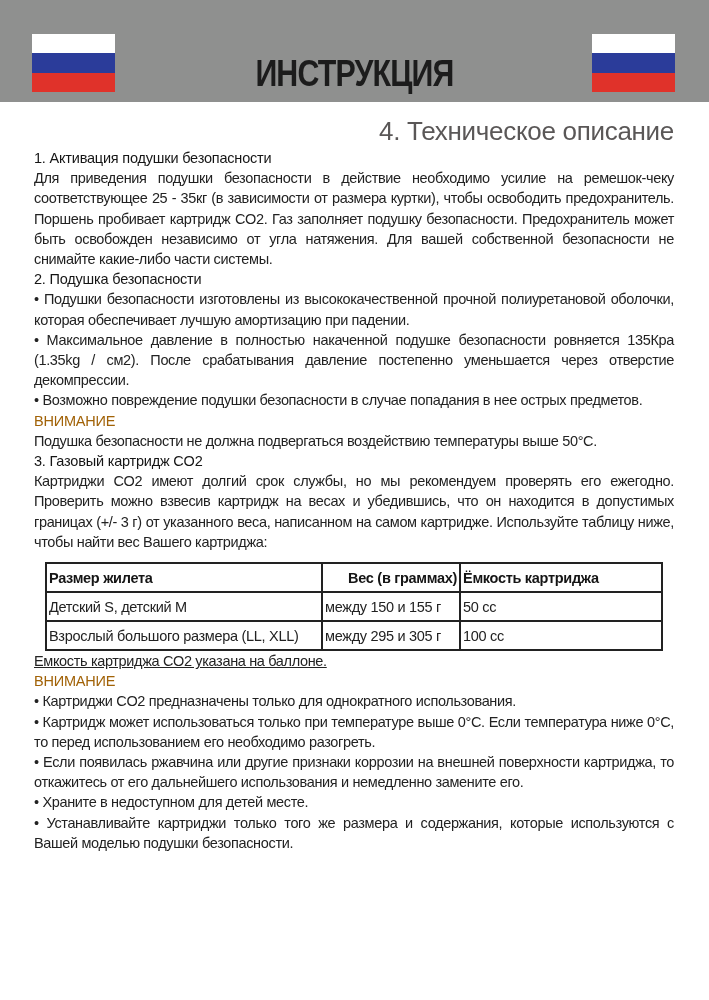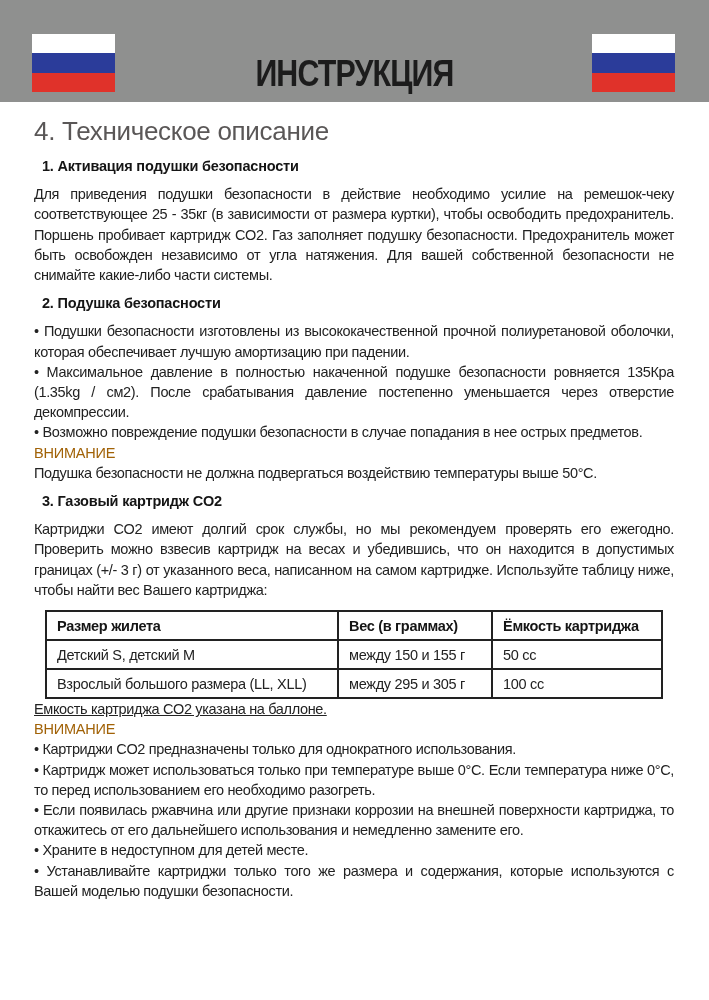--- a/index.html
+++ b/index.html
@@ -20,41 +20,42 @@
   .header-title {
     position: absolute; left: 0; width: 709px; top: 52px; text-align: center;
     font-family: "Liberation Sans", sans-serif; font-weight: bold; font-size: 37px;
     color: #1c1c1c; letter-spacing: -1px; transform: scaleX(0.82); transform-origin: center;
     line-height: 44px;
   }
   .content { position: absolute; left: 34px; top: 114px; width: 640px; }
   .page-title {
     font-size: 26px; color: #5a5757; font-weight: normal; margin: 0; line-height: 34px;
     letter-spacing: -0.3px;
+    text-align: right;
   }
   .section-title {
-    font-size: 14.5px; font-weight: bold; margin: 8px; line-height: 20.2px; color: #151515;
+    font-size: 14.5px; font-weight: normal; margin: 0; line-height: 20.2px; color: #151515;
     letter-spacing: -0.2px;
   }
   p {
     margin: 0; font-size: 14.5px; line-height: 20.2px; text-align: justify;
     letter-spacing: -0.35px; color: #222;
   }
   .warn { color: #a16207; font-size: 14.5px; line-height: 20.2px; letter-spacing: -0.2px; }
   table {
     border-collapse: collapse; margin: 10px 0 0 11px; width: 618px;
     font-size: 14.5px; letter-spacing: -0.3px;
   }
   td, th {
-    border: 2px solid #222; height: 27px; padding: 0 10px; color: #222;
+    border: 2px solid #222; height: 27px; padding: 0 2px; color: #222;
   }
   th { font-weight: bold; text-align: left; color: #151515; }
   th.c, td.c { text-align: left; }
   .col1 { width: 270px; }
-  .col2 { width: 132px; }
+  .col2 { width: 132px; text-align: right; }
   .after-table { margin-top: 0; text-decoration: underline; }
 </style>
 </head>
 <body>
 
 <div class="header">
   <div class="flag flag-left">
     <div class="s w"></div>
       <div class="s b"></div>
       <div class="s r"></div>

